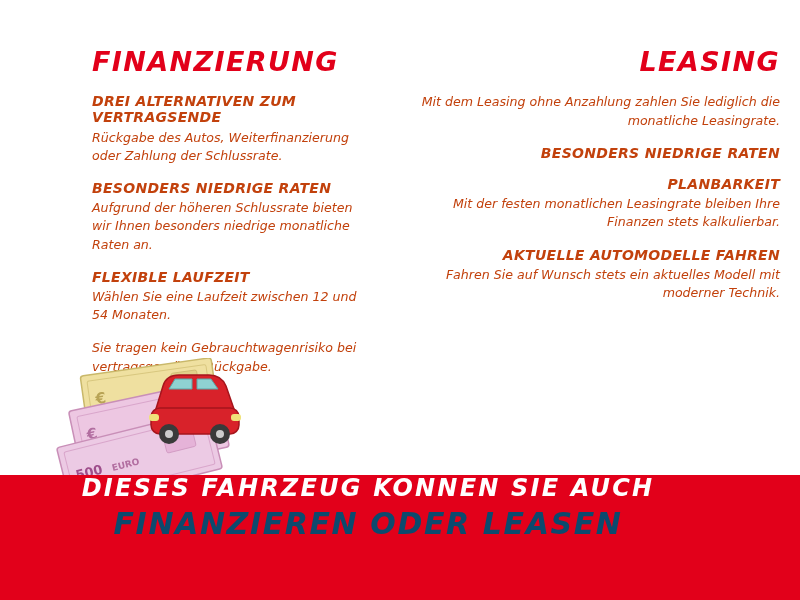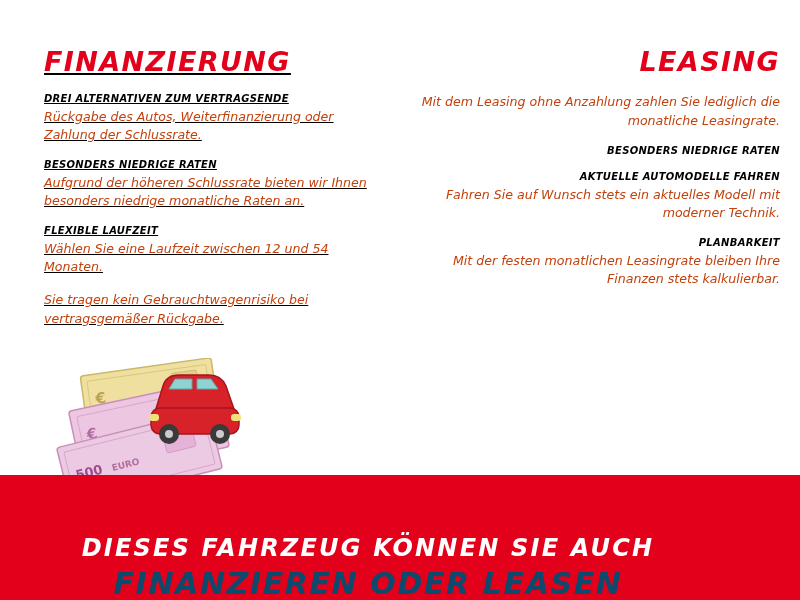--- a/index.html
+++ b/index.html
@@ -28,23 +28,22 @@
     left: 0;
     width: 800px;
     display: flex;
     flex-direction: row;
   }
   .col {
     box-sizing: border-box;
   }
   .col-left {
     width: 380px;
-    padding-left: 44px;
+    padding-left: 92px;
     padding-right: 8px;
-    text-decoration: underline;
   }
   .col-right {
     width: 420px;
     padding-left: 18px;
     padding-right: 20px;
     text-align: right;
   }
 
   .col-title {
     font-family: "DejaVu Sans", sans-serif;
@@ -58,23 +57,23 @@
     line-height: 1.05;
   }
 
   .block {
     margin-bottom: 15px;
   }
   .block-heading {
     font-family: "DejaVu Sans", sans-serif;
     font-weight: bold;
     font-style: italic;
-    font-size: 10px;
+    font-size: 14px;
     letter-spacing: 0.3px;
-    color: #000000;
+    color: #c2410c;
     text-transform: uppercase;
     margin: 0 0 3px 0;
     line-height: 1.15;
   }
   .block-body {
     font-family: "DejaVu Sans", sans-serif;
     font-style: italic;
     font-size: 12.6px;
     color: #c2410c;
     line-height: 1.45;
@@ -101,21 +100,21 @@
   }
   .footer-text {
     position: absolute;
     left: 0;
     bottom: 0;
     width: 668px;
     height: 125px;
     display: flex;
     flex-direction: column;
     align-items: center;
-    justify-content: flex-end;
+    justify-content: flex-start;
     text-align: center;
     padding-left: 68px;
     box-sizing: border-box;
   }
   .footer-line1 {
     font-family: "DejaVu Sans", sans-serif;
     font-weight: bold;
     font-style: italic;
     font-size: 24px;
     letter-spacing: 2.2px;
@@ -170,27 +169,27 @@
 
       <div class="block">
         <p class="block-body">Mit dem Leasing ohne Anzahlung zahlen Sie lediglich die monatliche Leasingrate.</p>
       </div>
 
       <div class="block">
         <h2 class="block-heading">Besonders niedrige Raten</h2>
       </div>
 
       <div class="block">
+        <h2 class="block-heading">Planbarkeit</h2>
+        <p class="block-body">Mit der festen monatlichen Leasingrate bleiben Ihre Finanzen stets kalkulierbar.</p>
+      </div>
+
+      <div class="block">
         <h2 class="block-heading">Aktuelle Automodelle fahren</h2>
         <p class="block-body">Fahren Sie auf Wunsch stets ein aktuelles Modell mit moderner Technik.</p>
-      </div>
-
-      <div class="block">
-        <h2 class="block-heading">Planbarkeit</h2>
-        <p class="block-body">Mit der festen monatlichen Leasingrate bleiben Ihre Finanzen stets kalkulierbar.</p>
       </div>
     </div>
 
   </div>
 
   <div class="illustration">
     <svg width="230" height="145" viewBox="0 0 230 145" xmlns="http://www.w3.org/2000/svg">
 
       <g transform="rotate(-8 70 35)">
         <rect x="28" y="12" width="132" height="62" rx="3" fill="#efe0a0" stroke="#c9b86a" stroke-width="1.5"></rect>

